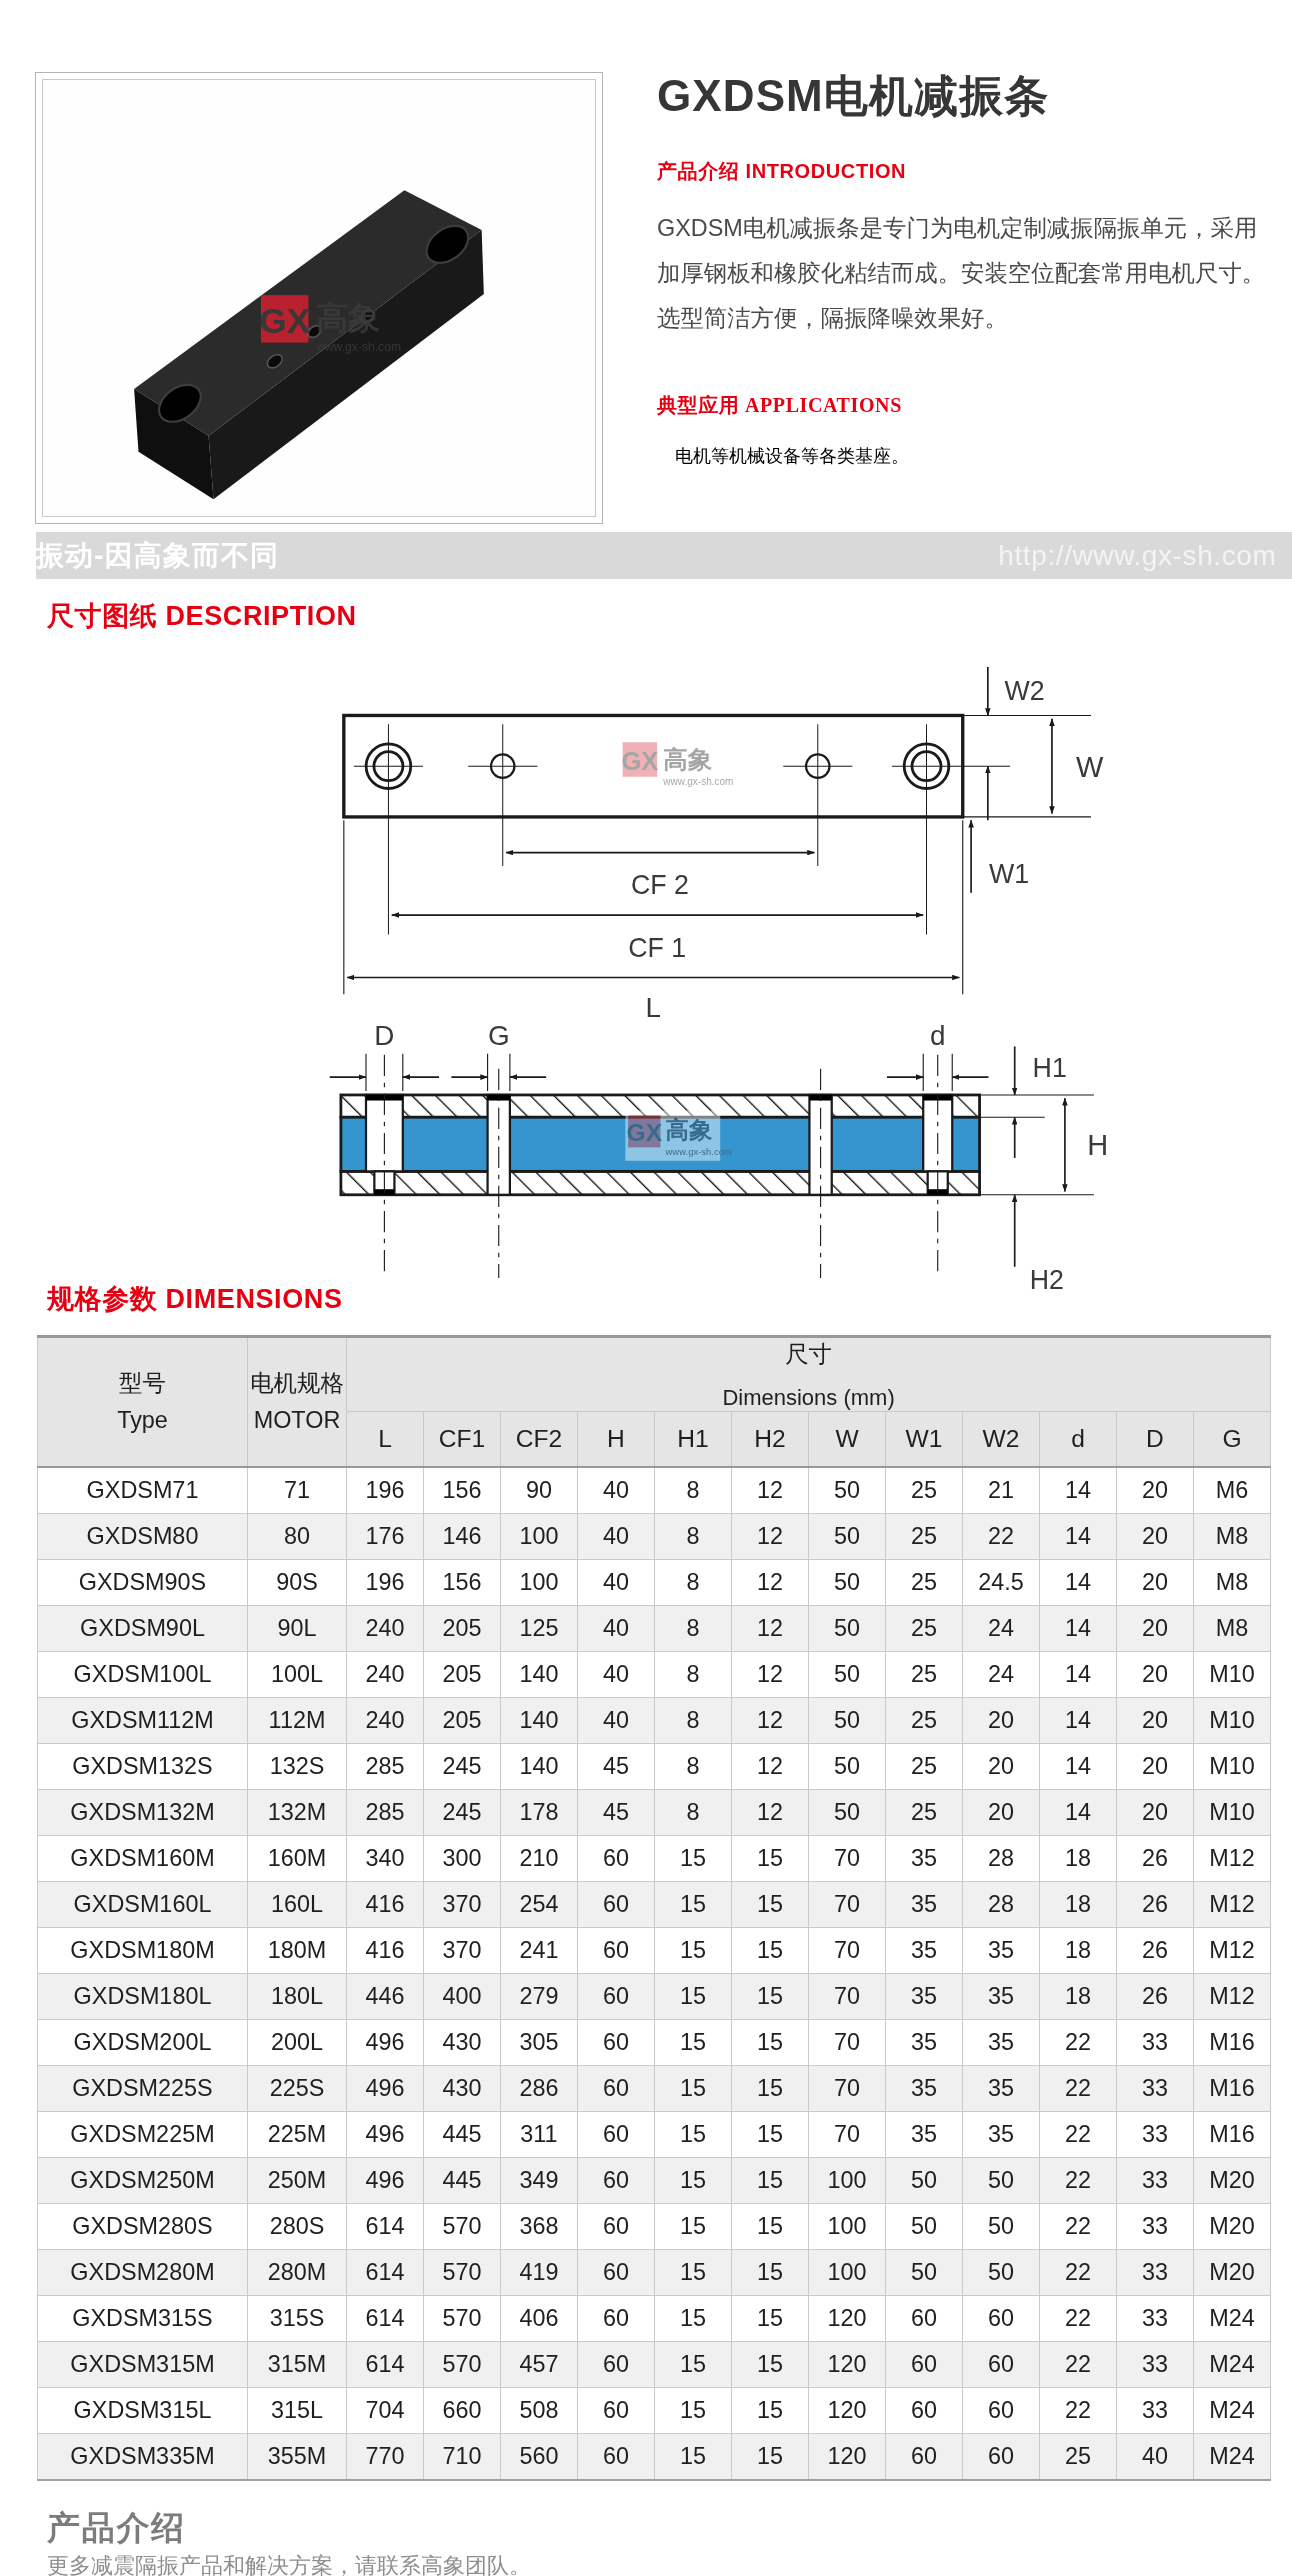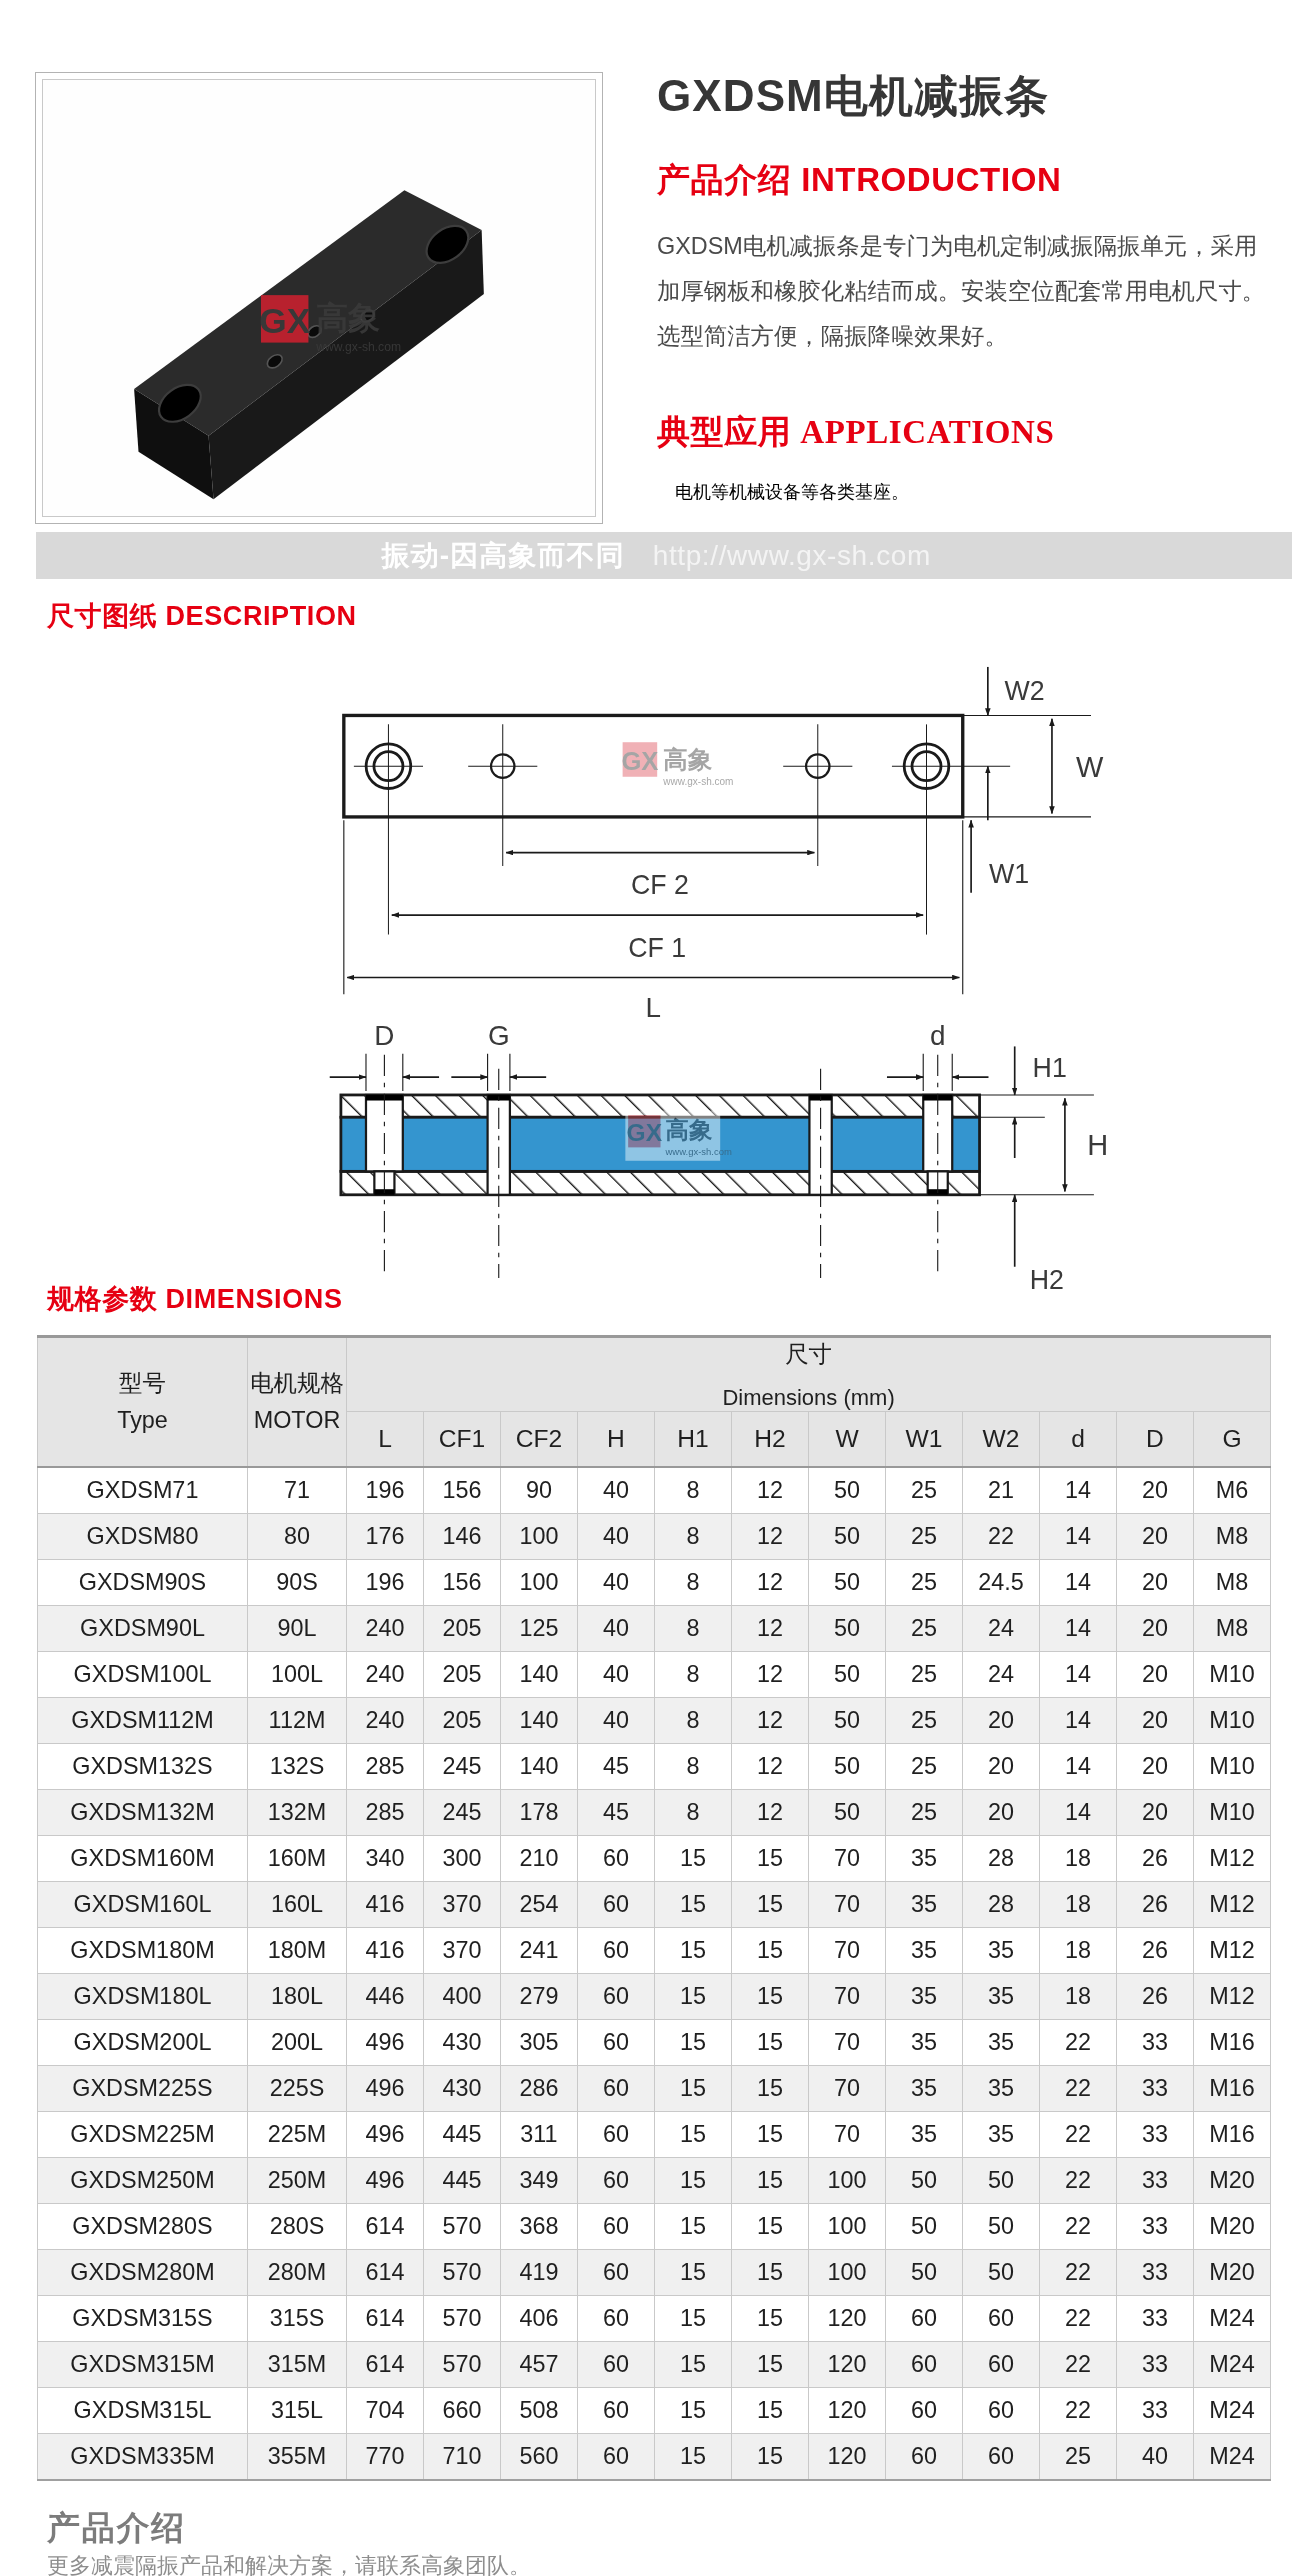--- a/index.html
+++ b/index.html
@@ -10,28 +10,28 @@
   
   .photo-frame { left:35px; top:72px; width:568px; height:452px;
                  border:1.7px solid #b3b3b3; background:#fff; box-sizing:border-box; }
   .photo-frame-inner { position:absolute; left:6.1px; top:6.1px; right:6.1px; bottom:6.1px;
                  border:1.1px solid #c9c9c9; background:#fefefe; overflow:hidden; }
   .photo-svg { width:100%; height:100%; display:block; }
 
   
   .right-col { left:657px; top:67px; width:623px; }
   .page-title { font-size:44px; font-weight:700; color:#363636; letter-spacing:1.1px; margin:0 0 32px 0; }
-  .red-head { color:#e60012; font-weight:700; font-size:33px; margin:0 0 21px 0; letter-spacing:0.6px;}
+  .red-head { color:#e60012; font-weight:700; font-size:20px; margin:0 0 21px 0; letter-spacing:0.6px;}
   .intro-body { font-size:23.4px; color:#4a4a4a; line-height:45px; margin:0; }
   .apps-head { margin-top:51px;font-family:Liberation Serif, serif; }
   .apps-body { font-size:18px; color:#000000; line-height:33px; margin:18px; }
 
   
   .banner { left:36px; top:532px; width:1256px; height:47px; background:#d9d9d9;
-            display:flex; align-items:center; justify-content:center;
+            display:flex; align-items:center; justify-content:space-between;
             padding-right:15.6px; box-sizing:border-box; }
   .banner-slogan { color:#ffffff; font-weight:700; font-size:28px; letter-spacing:1.1px; }
   .banner-url { color:#f4f4f4; font-weight:400; font-size:28px; margin-left:28px; letter-spacing:0.6px; }
 
   
   .sec-head { color:#e60012; font-weight:700; font-size:27px; letter-spacing:0.6px; }
   .desc-head { left:47px; top:598px; }
   .spec-head { left:47px; top:1281px; }
 
   

